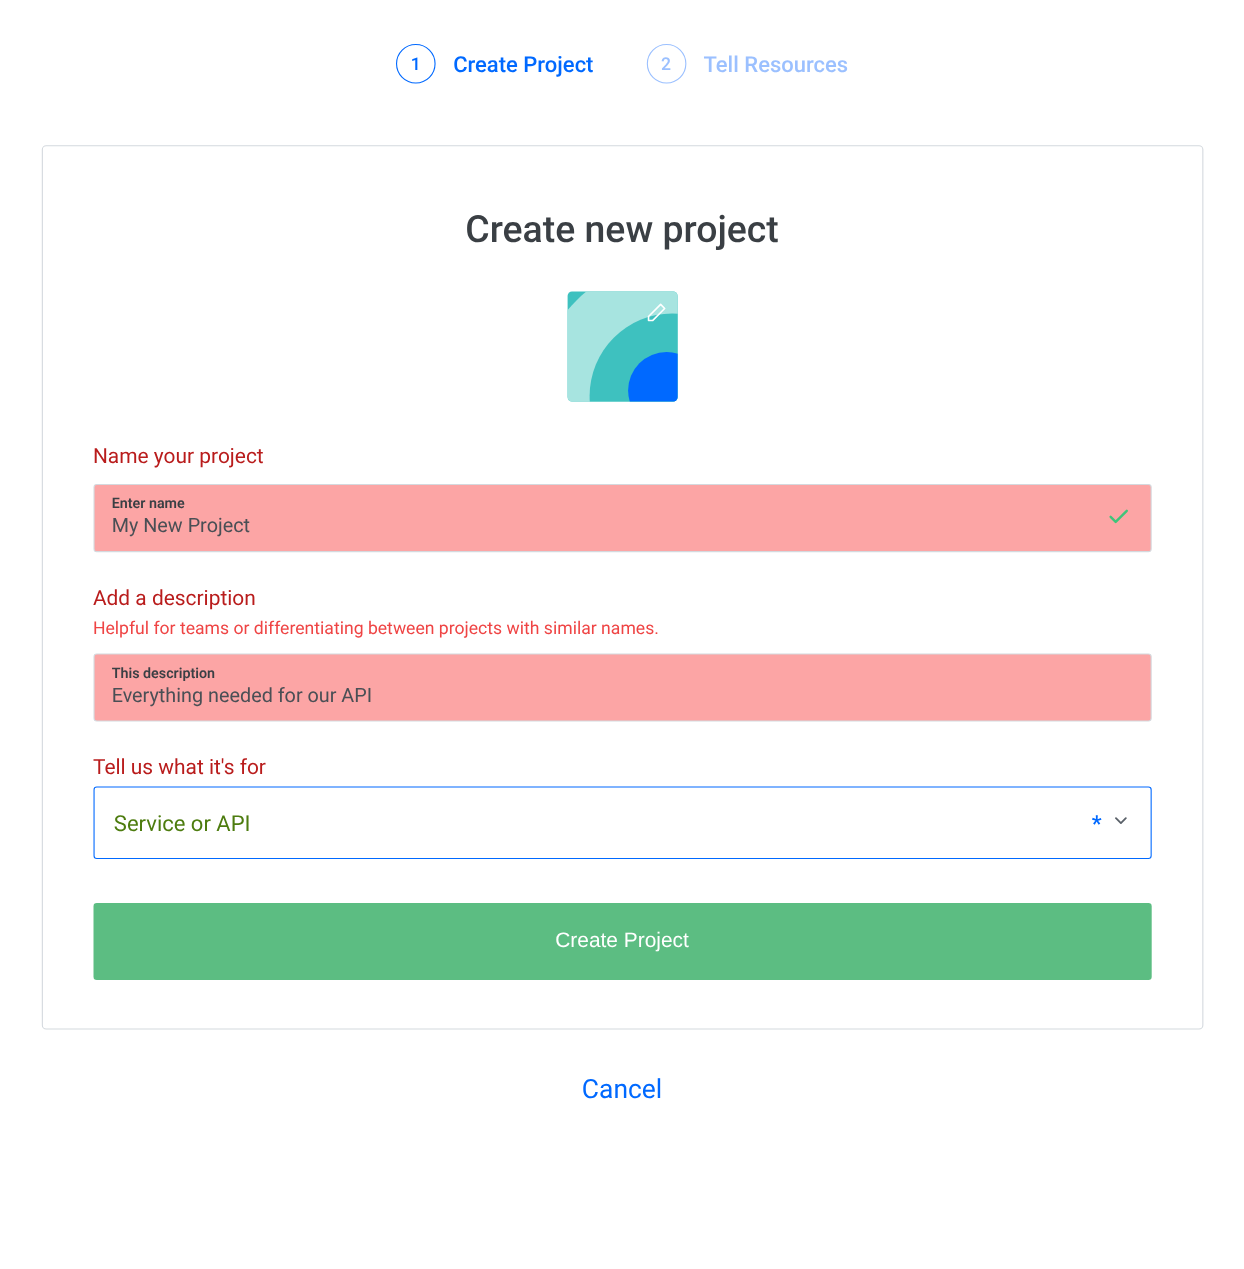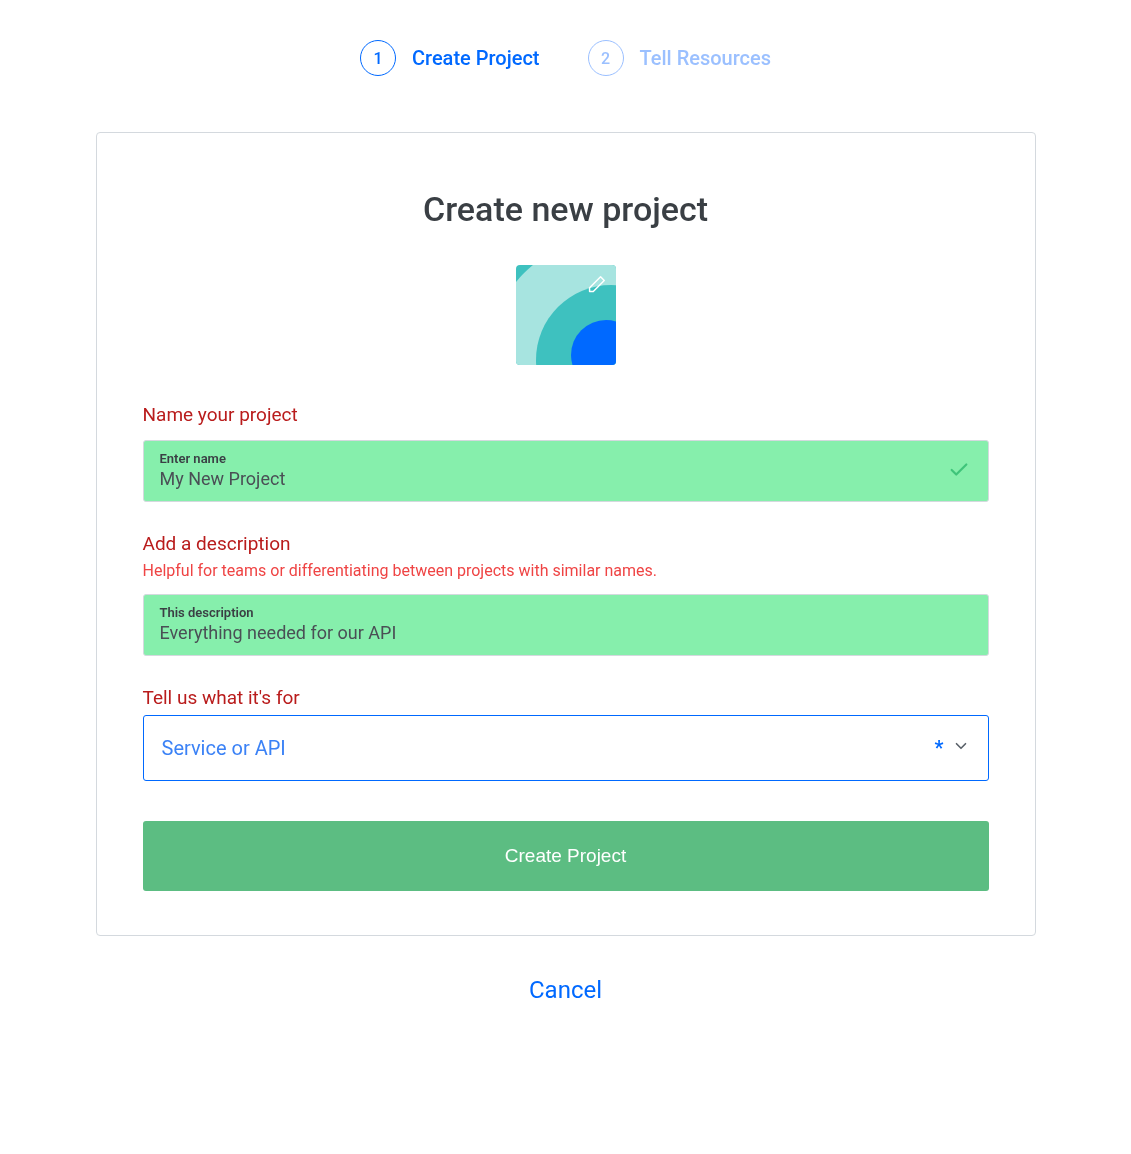--- a/index.html
+++ b/index.html
@@ -51,21 +51,21 @@
     color: #9bc0ff;
   }
   .step.inactive .step-label {
     color: #9bc0ff;
     font-size: 20px;
     font-weight: 500;
   }
 
   
   .card {
-    width: 940px;
+    width: 1056px;
     margin: 0 auto;
     border: 1px solid #d4d9de;
     border-radius: 4px;
     padding: 56px 46px 44px 46px;
   }
   .card-title {
     text-align: center;
     font-size: 34px;
     font-weight: 500;
     color: #3a3f44;
@@ -137,21 +137,21 @@
     color: #ef4444;
     margin-bottom: 14px;
   }
   .group-label.no-hint { margin-bottom: 14px; }
 
   .field {
     border: 1px solid #d4d9de;
     border-radius: 3px;
     padding: 10px 16px 12px 16px;
     position: relative;
-    background: #86efac;
+    background: #fca5a5;
   }
   .field-label {
     font-size: 13px;
     font-weight: 600;
     color: #3a3f44;
     margin-bottom: 2px;
     display: block;
   }
   .field-input {
     border: none;
@@ -175,21 +175,21 @@
     border-radius: 3px;
     padding: 20px 18px;
     display: flex;
     align-items: center;
     justify-content: space-between;
     cursor: pointer;
     background: #fff;
   }
   .select-value {
     font-size: 20px;
-    color: #3b82f6;
+    color: #4d7c0f;
   }
   .select-right {
     display: flex;
     align-items: center;
     gap: 8px;
   }
   .select-asterisk {
     color: #0069ff;
     font-size: 20px;
     font-weight: 600;

